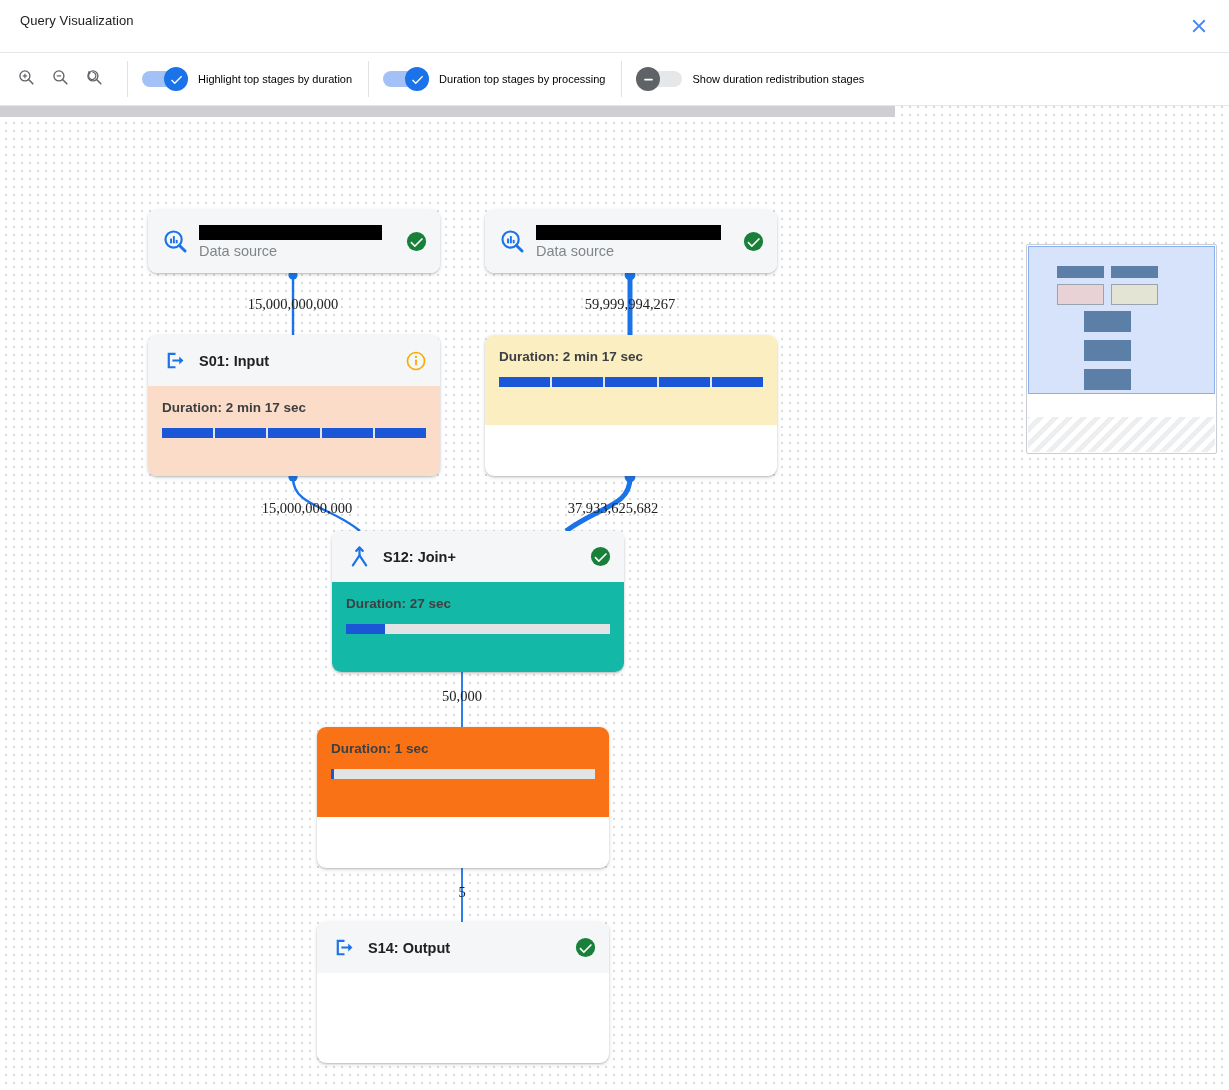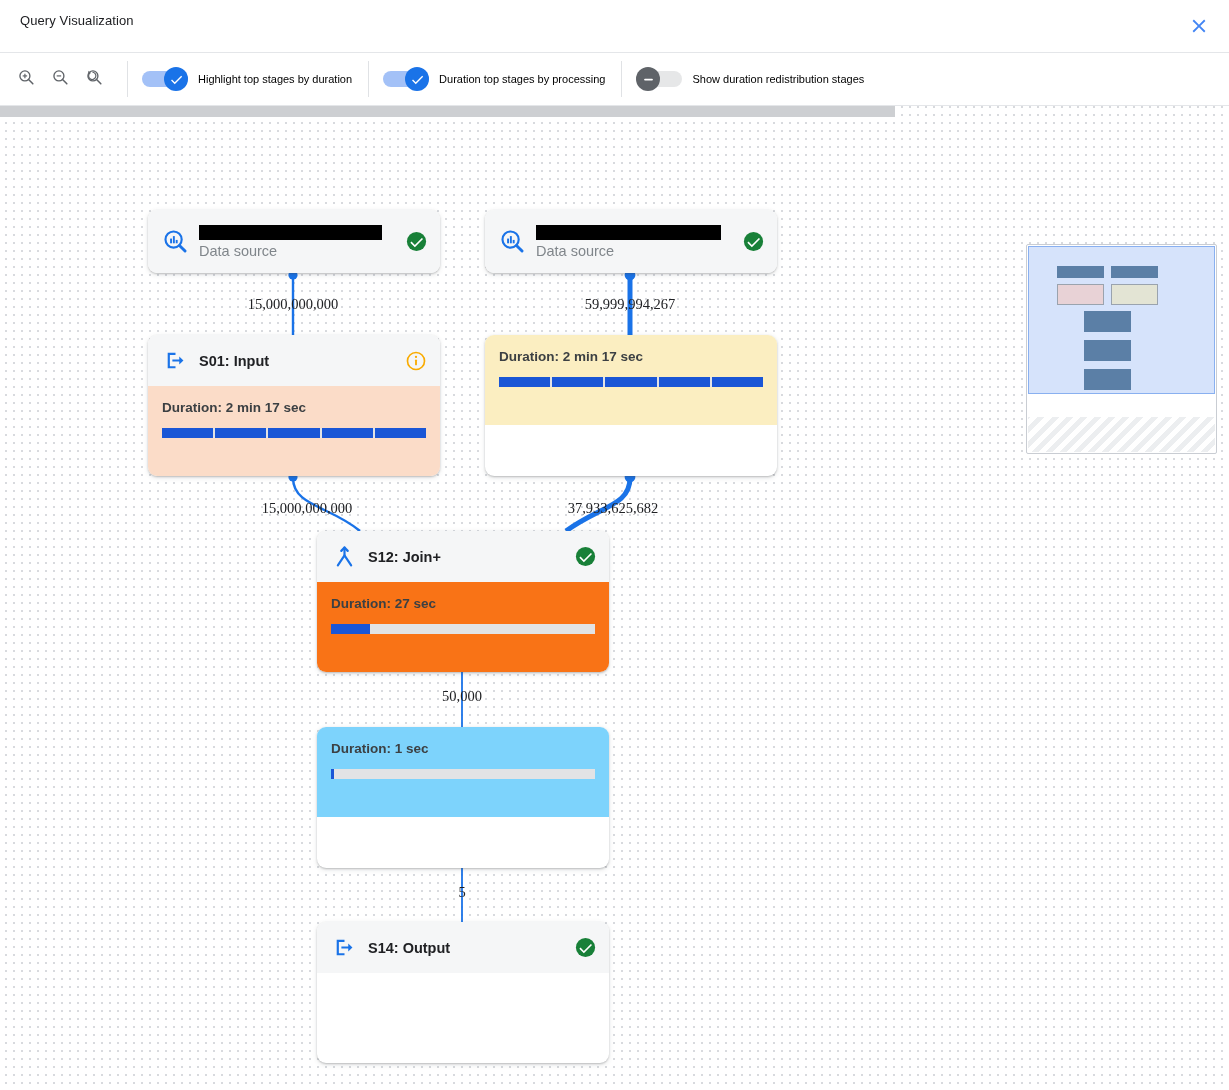--- a/index.html
+++ b/index.html
@@ -438,40 +438,40 @@
         <div class="seg">
             <div class="fill" style="width:100%"></div>
           </div>
         <div class="seg">
             <div class="fill" style="width:100%"></div>
           </div>
       </div>
     </div>
   </div>
 
-  <div class="node" style="left:317px; top:425px; width:292px; height:141px;">
+  <div class="node" style="left:332px; top:425px; width:292px; height:141px;">
     <div class="node-head">
       <div class="node-icon">
         <svg width="25" height="25" viewBox="0 0 24 24">
           <path d="M12 3.4 V11" fill="none" stroke="#1a73e8" stroke-width="2.1" stroke-linecap="round"></path>
           <path d="M12 3.4 L8.9 6.6 M12 3.4 L15.1 6.6" fill="none" stroke="#1a73e8" stroke-width="2.1" stroke-linecap="round"></path>
           <path d="M12 11 L5.6 20.6 M12 11 L18.4 20.6" fill="none" stroke="#1a73e8" stroke-width="2.1" stroke-linecap="round"></path>
         </svg>
       </div>
       <span class="node-title">S12: Join+</span>
       <div class="status-icon">
         <span>
           <svg width="23" height="23" viewBox="0 0 24 24">
             <circle cx="12" cy="12" r="10" fill="#188038"></circle>
             <path d="M10.3 15.6 6.8 12.1l-1.2 1.2 4.7 4.7 8.5-8.5-1.2-1.2z" fill="#ffffff"></path>
           </svg>
         </span>
       </div>
     </div>
-    <div class="node-body" style="background:#f97316; height:90px;">
+    <div class="node-body" style="background:#14b8a6; height:90px;">
       <div class="duration-text">Duration: 27 sec</div>
       <div class="progress">
         <div class="seg">
             <div class="fill" style="width:76%"></div>
           </div>
         <div class="seg">
             <div class="fill" style="width:0%"></div>
           </div>
         <div class="seg">
             <div class="fill" style="width:0%"></div>
@@ -480,21 +480,21 @@
             <div class="fill" style="width:0%"></div>
           </div>
         <div class="seg">
             <div class="fill" style="width:0%"></div>
           </div>
       </div>
     </div>
   </div>
 
   <div class="node" style="left:317px; top:621px; width:292px; height:141px;">
-    <div class="node-body" style="background:#7dd3fc; height:90px;">
+    <div class="node-body" style="background:#f97316; height:90px;">
       <div class="duration-text">Duration: 1 sec</div>
       <div class="progress">
         <div class="seg">
             <div class="fill" style="width:5%"></div>
           </div>
         <div class="seg">
             <div class="fill" style="width:0%"></div>
           </div>
         <div class="seg">
             <div class="fill" style="width:0%"></div>

